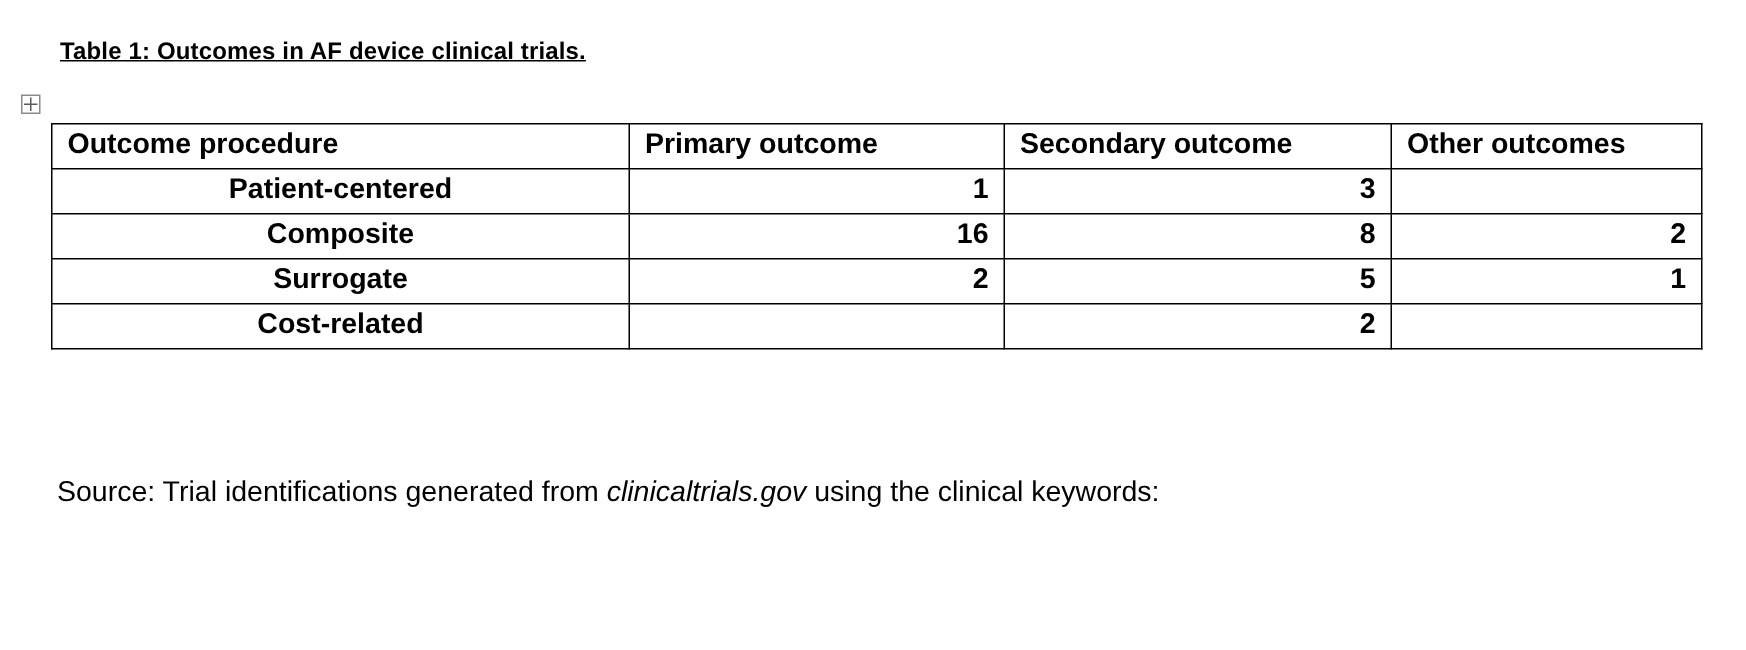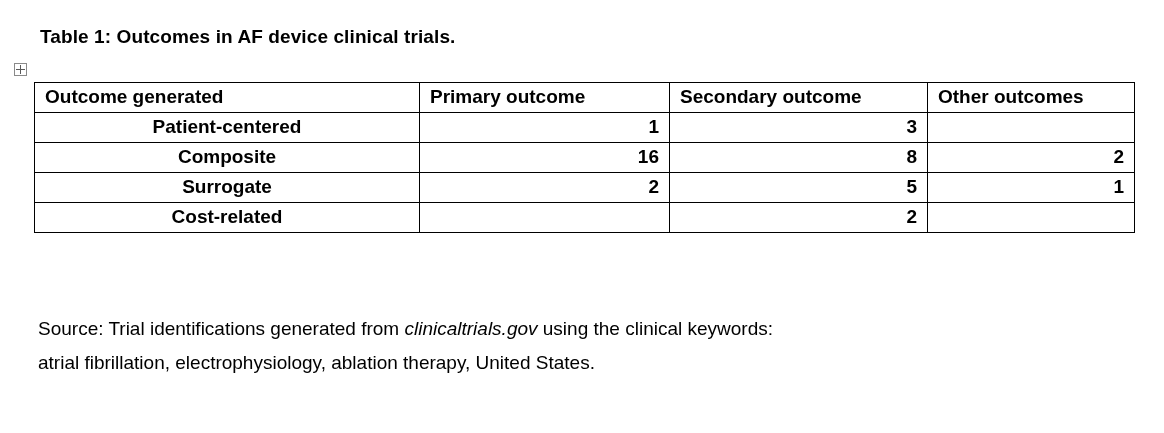--- a/index.html
+++ b/index.html
@@ -18,24 +18,25 @@
   .page {
     position: absolute;
     left: 0; top: 0;
     width: 1164px;
     height: 433px;
   }
   .caption {
     position: absolute;
     left: 40px;
     top: 26px;
-    font-size: 19px;
+    font-size: 16px;
     font-weight: bold;
     letter-spacing: 0.1px;
     white-space: nowrap;
+    text-decoration: underline;
   }
   .table-handle {
     position: absolute;
     left: 14px;
     top: 63px;
     width: 13px;
     height: 13px;
     border: 1px solid #8a8a8a;
     background: #ffffff;
     box-sizing: border-box;
@@ -111,21 +112,21 @@
 
   <table class="outcomes">
     <colgroup>
       <col class="c0">
         <col class="c1">
         <col class="c2">
         <col class="c3">
     </colgroup>
     <thead>
       <tr>
-        <th>Outcome generated</th>
+        <th>Outcome procedure</th>
         <th>Primary outcome</th>
         <th>Secondary outcome</th>
         <th>Other outcomes</th>
       </tr>
     </thead>
     <tbody>
       <tr>
         <td class="label">Patient-centered</td>
         <td class="num">1</td>
         <td class="num">3</td>
@@ -147,16 +148,15 @@
         <td class="label">Cost-related</td>
         <td class="num"></td>
         <td class="num">2</td>
         <td class="num"></td>
       </tr>
     </tbody>
   </table>
 
   <div class="source">
     <span>Source: Trial identifications generated from </span><em>clinicaltrials.gov</em><span> using the clinical keywords:</span>
-    <span class="line2">atrial fibrillation, electrophysiology, ablation therapy, United States.</span>
   </div>
 
 </div>
 
 </body></html>

